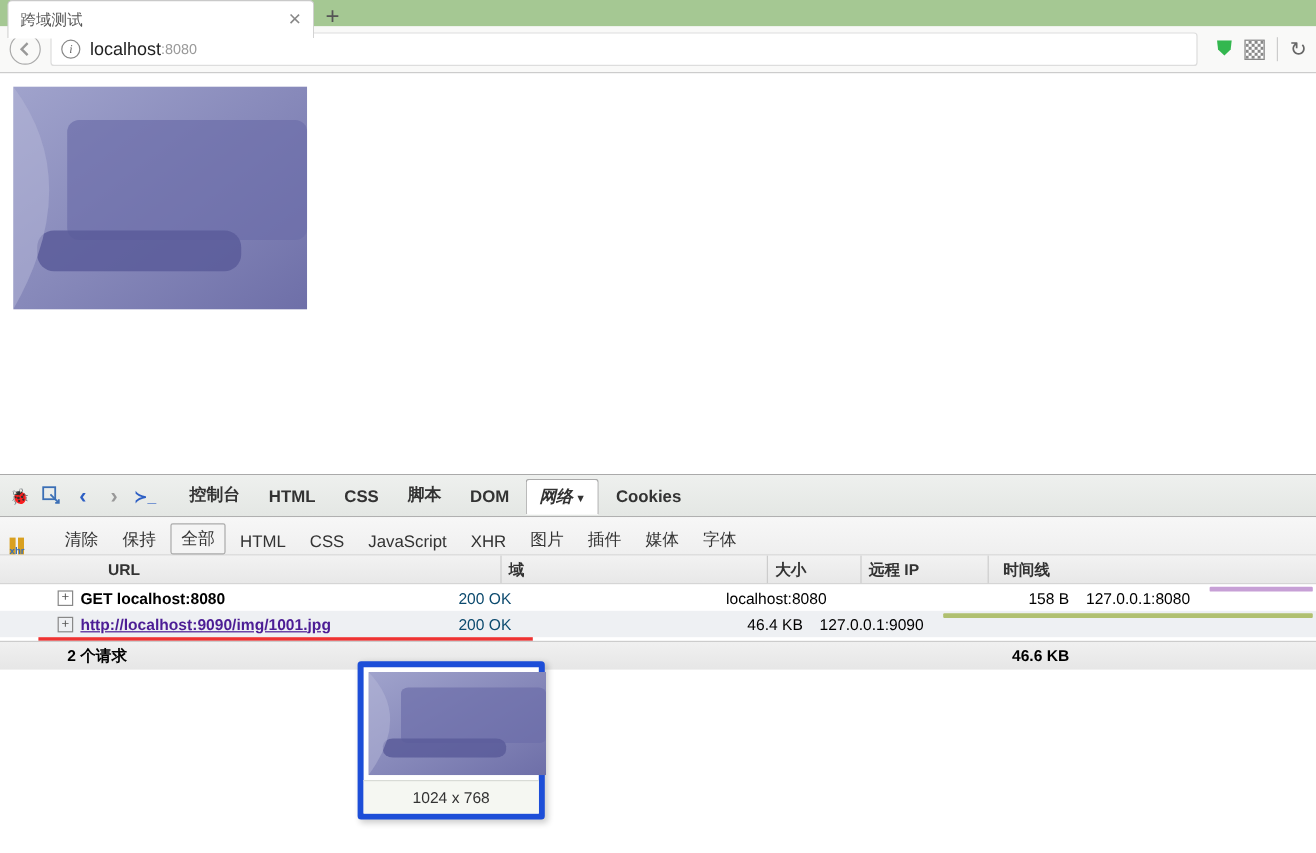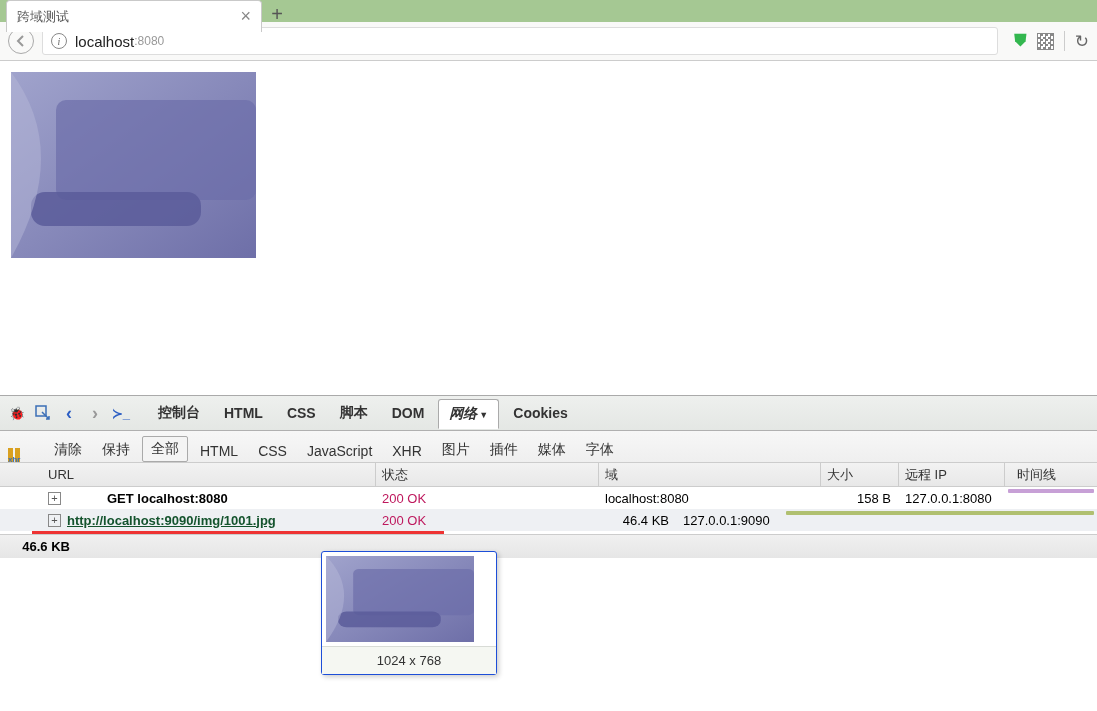--- a/index.html
+++ b/index.html
@@ -32,48 +32,48 @@
 .dt-tab.active { background: #fff; border: 1px solid #aaa; border-bottom: 1px solid #fff; border-radius: 3px 3px 0 0; position: relative; top: 1px; font-style: italic;}
 .dd { margin-left: 2px; font-size: 9px; }
 
 .dt-filters { height: 32px; background: linear-gradient(#f7f7f7,#efefef); border-bottom: 1px solid #ccc; display: flex; align-items: flex-end; padding: 0 8px; gap: 4px; font-size: 14px; }
 .ft { padding: 3px 8px; color: #333; }
 .ft.active { border: 1px solid #aaa; background: #f4f4f4; border-radius: 2px; }
 .pauseic { width: 18px; height: 14px; display: flex; gap: 2px; margin-right: 4px; position: relative;}
 .pauseic::before, .pauseic::after { content:""; width:5px; height:14px; background:#d9a020; display:inline-block;}
 .xhrlbl { font-size: 8px; color: #3b6fb6; position: absolute; bottom: -2px; left: 0; font-weight: bold;}
 
-.dt-head { height: 24px; background: linear-gradient(#f2f2f2,#e8e8e8); border-bottom: 1px solid #ccc; display: flex; font-weight: normal; font-size: 13px; color: #333; }
+.dt-head { height: 24px; background: linear-gradient(#f2f2f2,#e8e8e8); border-bottom: 1px solid #ccc; display: flex; font-weight: bold; font-size: 13px; color: #333; padding-left: 42px; }
 .c-url { width: 376px; padding-left: 48px; border-right: 1px solid #ccc; display: flex; align-items: center;}
 .c-status { width: 223px; padding-left: 6px; border-right: 1px solid #ccc; display: flex; align-items: center;}
 .c-domain { width: 222px; padding-left: 6px; border-right: 1px solid #ccc; display: flex; align-items: center;}
 .c-size { width: 78px; padding-left: 6px; border-right: 1px solid #ccc; display: flex; align-items: center;}
 .c-remote { width: 106px; padding-left: 6px; border-right: 1px solid #ccc; display: flex; align-items: center;}
 .c-timeline { flex: 1; padding-left: 12px; display: flex; align-items: center;}
 
 .dt-row { height: 22px; display: flex; font-size: 13px; }
 .dt-row.even { background: #fff; }
 .dt-row.odd { background: #eef0f3; }
 .r-url { width: 376px; padding-left: 48px; display: flex; align-items: center; gap: 6px; }
-.r-status { width: 223px; padding-left: 6px; display: flex; align-items: center; color: #be185d;}
+.r-status { width: 223px; padding-left: 6px; display: flex; align-items: center; color: #0c4a6e;}
 .r-domain { width: 222px; padding-left: 6px; display: flex; align-items: center; }
 .r-size { width: 78px; padding-right: 8px; display: flex; align-items: center; justify-content: flex-end;}
 .r-remote { width: 106px; padding-left: 6px; display: flex; align-items: center;}
 .r-timeline { flex: 1; position: relative; }
 .expander { width: 13px; height: 13px; border: 1px solid #888; display: flex; align-items: center; justify-content: center; font-size: 11px; line-height: 1; color: #555;}
-.linkurl { color: #14532d; text-decoration: underline; font-weight: bold; }
-.boldurl { font-weight: bold; margin-left: 40px; }
+.linkurl { color: #4c1d95; text-decoration: underline; font-weight: bold; }
+.boldurl { font-weight: bold; }
 
 .redline { height: 3px; background: #e33; margin-left: 32px; width: 412px; }
 
 .dt-summary { height: 24px; background: linear-gradient(#f0f0f0,#e6e6e6); border-top: 1px solid #ccc; display: flex; font-weight: bold; font-size: 13px; }
 .s-left { width: 821px; padding-left: 56px; display: flex; align-items: center;}
 .s-size { width: 78px; padding-right: 8px; display: flex; align-items: center; justify-content: flex-end;}
 
-.preview-pop { position: absolute; left: 298px; top: 551px; width: 176px; background: #fff; border: 1px solid #1d4ed8; border-radius: 3px; box-shadow: 2px 2px 5px rgba(0,0,0,0.2); margin-left: 23px; }
+.preview-pop { position: absolute; left: 298px; top: 551px; width: 156px; background: #fff; border: 5px solid #1d4ed8; border-radius: 3px; box-shadow: 2px 2px 5px rgba(0,0,0,0.2); }
 .preview-pop .pimg { width: 148px; height: 86px; margin: 4px;}
 .preview-pop .pdim { text-align: center; padding: 6px 0; font-size: 13px; color: #333; border-top: 1px solid #d8dbd6; background: #f5f7f2;}
 
 .tbar1 { height: 4px; background: #c7a0d6; margin: 2px 3px; border-radius: 1px;}
 .tbar2 { height: 4px; background: #b0c070; margin: 2px 3px; border-radius: 1px;}
 
 svg.purp { display: block; }
 </style>
 </head>
 <body>
@@ -155,21 +155,20 @@
     <span class="ft">JavaScript</span>
     <span class="ft">XHR</span>
     <span class="ft">图片</span>
     <span class="ft">插件</span>
     <span class="ft">媒体</span>
     <span class="ft">字体</span>
   </div>
 
   <div class="dt-head">
     <div class="c-url">URL</div>
-    <div class="c-status">状态</div>
     <div class="c-domain">域</div>
     <div class="c-size">大小</div>
     <div class="c-remote">远程 IP</div>
     <div class="c-timeline">时间线</div>
   </div>
 
   <div class="dt-row even">
     <div class="r-url">
         <span class="expander">+</span>
         <span class="boldurl">GET localhost:8080</span>
@@ -192,20 +191,21 @@
     <div class="r-size">46.4 KB</div>
     <div class="r-remote">127.0.0.1:9090</div>
     <div class="r-timeline">
         <div class="tbar2"></div>
       </div>
   </div>
 
   <div class="redline"></div>
 
   <div class="dt-summary">
+    <div class="s-left">2 个请求</div>
     <div class="s-size">46.6 KB</div>
   </div>
 </div>
 
 <div class="preview-pop">
   <svg class="purp pimg" viewBox="0 0 245 186" preserveAspectRatio="none">
     <rect width="245" height="186" fill="url(#g1)"></rect>
     <rect x="45" y="28" width="200" height="100" rx="10" fill="#6c6daa" opacity="0.7"></rect>
     <rect x="20" y="120" width="170" height="34" rx="14" fill="#5b5c9a" opacity="0.85"></rect>
     <path d="M0 0 Q60 80 0 186" fill="#b5b7d8" opacity="0.5"></path>

